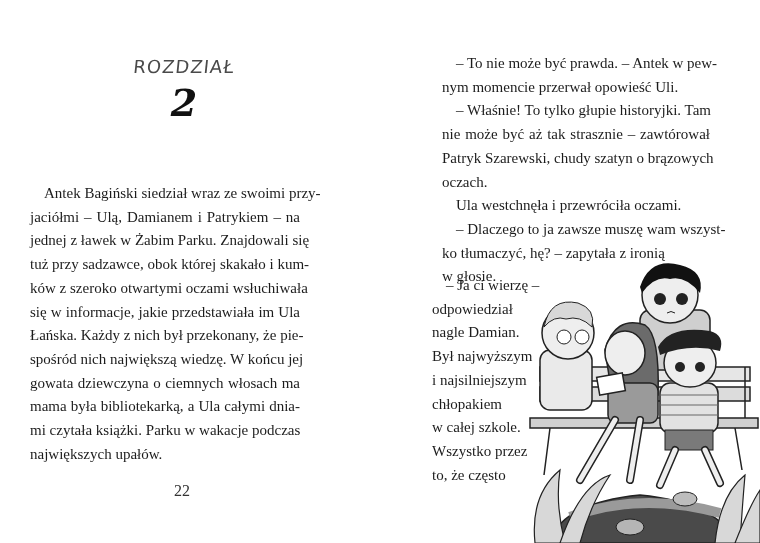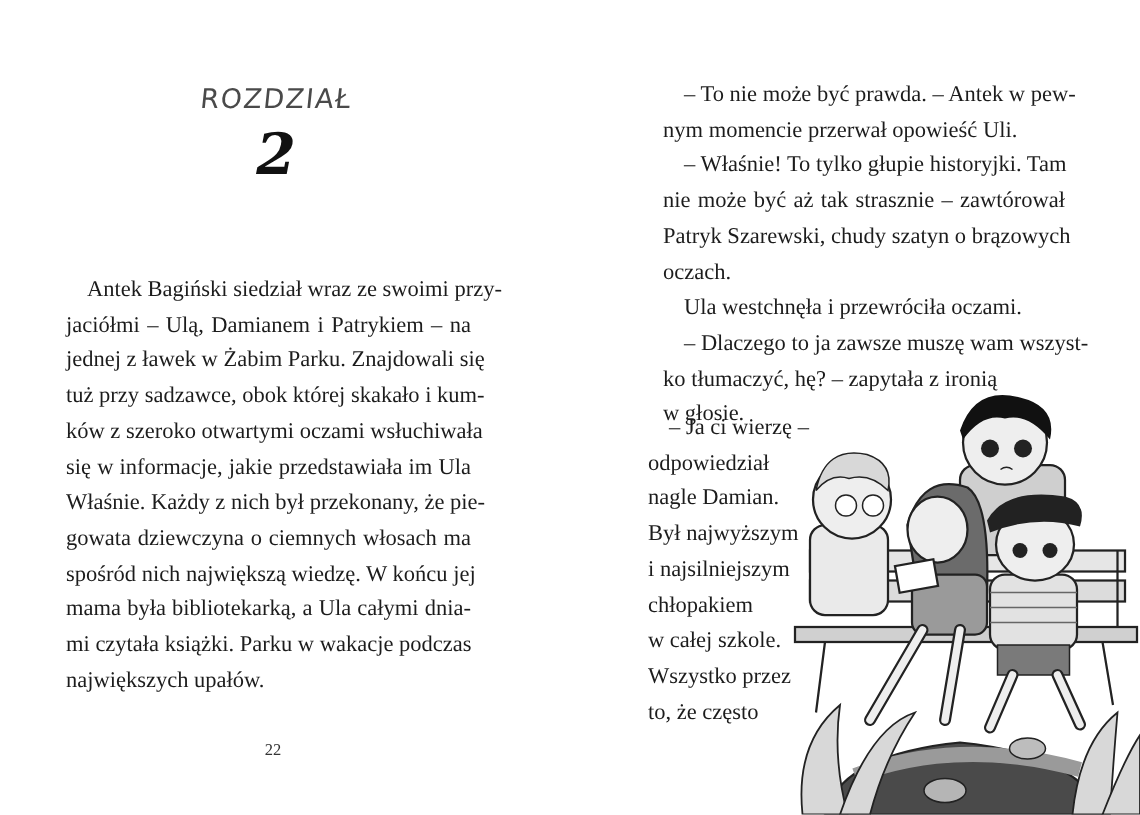--- a/index.html
+++ b/index.html
@@ -19,47 +19,47 @@
     .chapter-number {
       position: absolute; left: 0; width: 368px; top: 80px; text-align: center;
       font-family: "DejaVu Serif", serif; font-size: 38px; font-style: italic;
       color: #111; font-weight: bold;
     }
     .text-block { position: absolute; font-size: 15px; line-height: 23.7px; }
     .text-block .line { display: block; white-space: nowrap; }
     .text-block .line.justify { text-align: justify; text-align-last: justify; }
     .text-block .line.indent { padding-left: 14px; }
 
-    .left-text { left: 44px; top: 182px; width: 270px; font-family: Liberation Serif, serif; }
+    .left-text { left: 30px; top: 182px; width: 270px; font-family: Liberation Serif, serif; }
     .page-number {
-      position: absolute; left: 0; width: 364px; top: 494px; text-align: center;
-      font-size: 11px; color: #333;
+      position: absolute; left: 0; width: 364px; top: 482px; text-align: center;
+      font-size: 16px; color: #333;
     }
     .right-text { left: 62px; top: 52px; width: 268px; }
     .right-text-narrow { left: 52px; top: 274px; width: 114px; }
 
     .illustration { position: absolute; left: 140px; top: 255px; width: 240px; height: 288px; }
   </style>
 </head>
 <body>
 
 <div class="page page-left">
   <div class="chapter-label">ROZDZIAŁ</div>
   <div class="chapter-number">2</div>
 
   <div class="text-block left-text">
     <span class="line justify indent">Antek Bagiński siedział wraz ze swoimi przy-</span>
     <span class="line justify">jaciółmi – Ulą, Damianem i Patrykiem – na</span>
     <span class="line justify">jednej z ławek w Żabim Parku. Znajdowali się</span>
     <span class="line justify">tuż przy sadzawce, obok której skakało i kum-</span>
     <span class="line justify">ków z szeroko otwartymi oczami wsłuchiwała</span>
     <span class="line justify">się w informacje, jakie przedstawiała im Ula</span>
-    <span class="line justify">Właśnie. Każdy z nich był przekonany, że pie-</span>
+    <span class="line justify">Łańska. Każdy z nich był przekonany, że pie-</span>
+    <span class="line justify">spośród nich największą wiedzę. W końcu jej</span>
     <span class="line justify">gowata dziewczyna o ciemnych włosach ma</span>
-    <span class="line justify">spośród nich największą wiedzę. W końcu jej</span>
     <span class="line justify">mama była bibliotekarką, a Ula całymi dnia-</span>
     <span class="line justify">mi czytała książki. Parku w wakacje podczas</span>
     <span class="line">największych upałów.</span>
   </div>
 
   <div class="page-number">22</div>
 </div>
 
 <div class="page page-right">
   <div class="text-block right-text">

